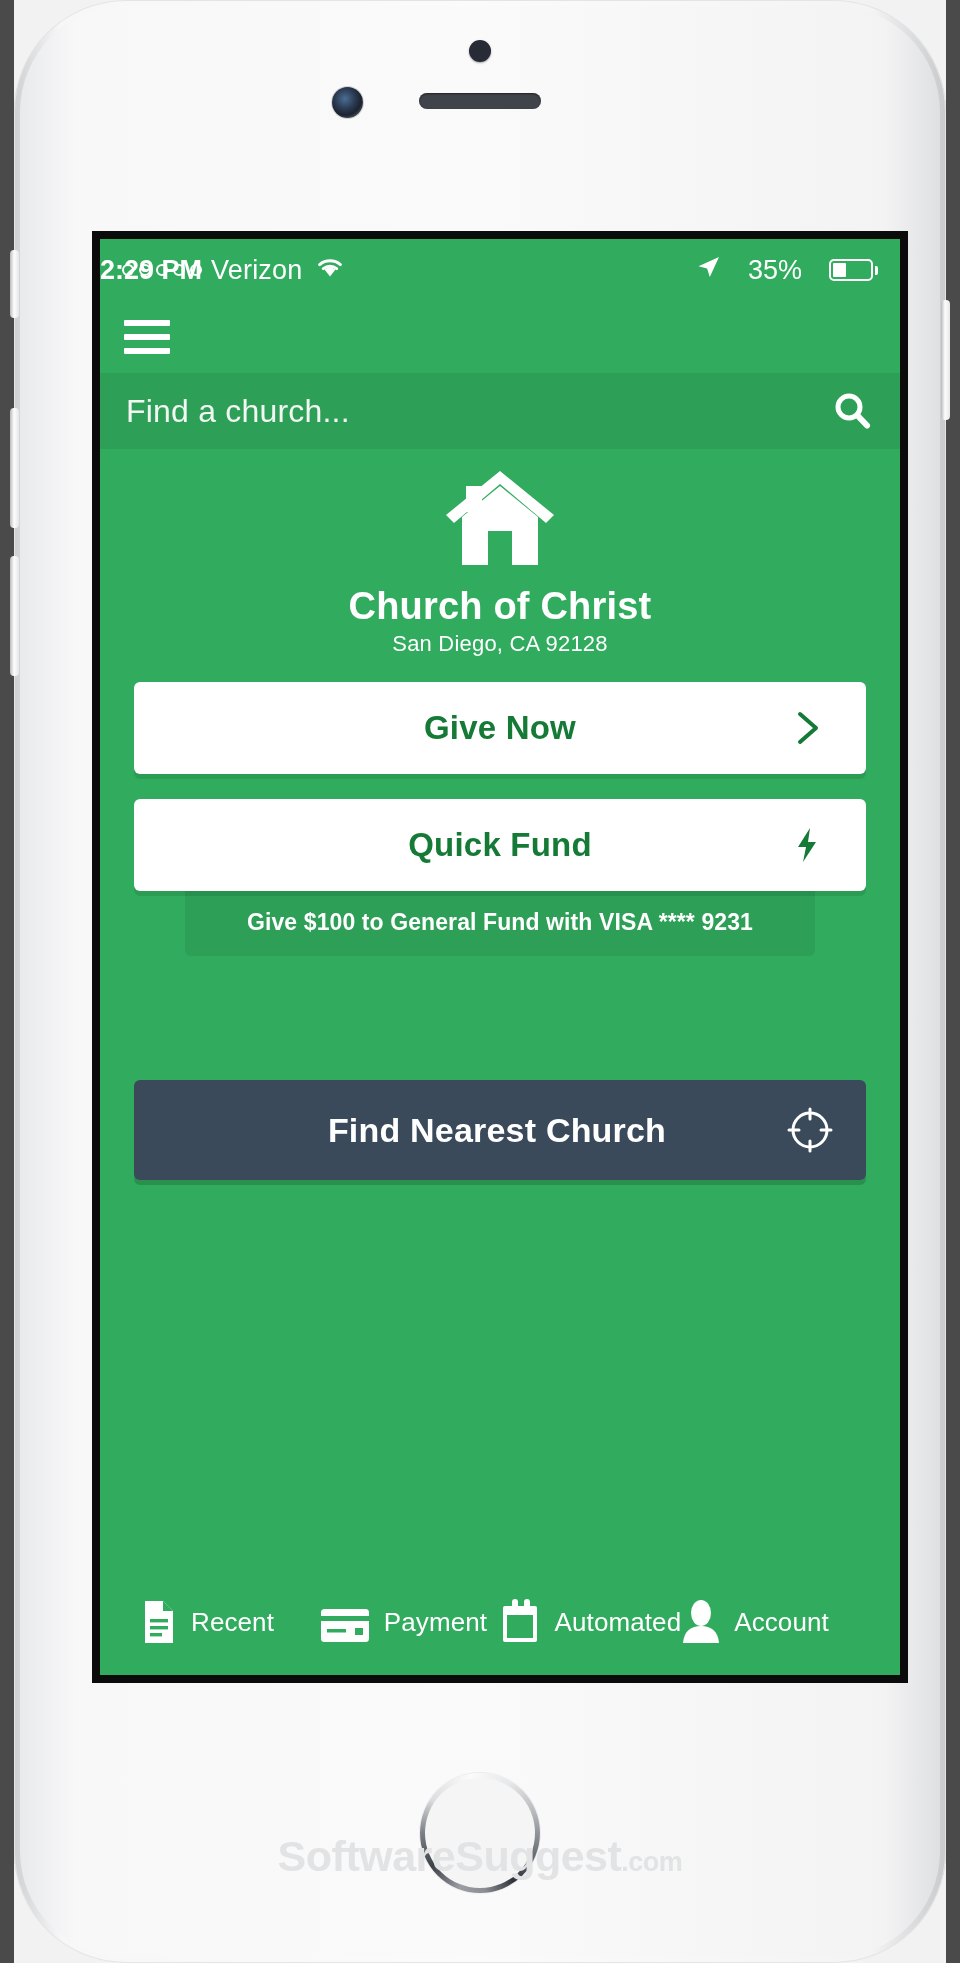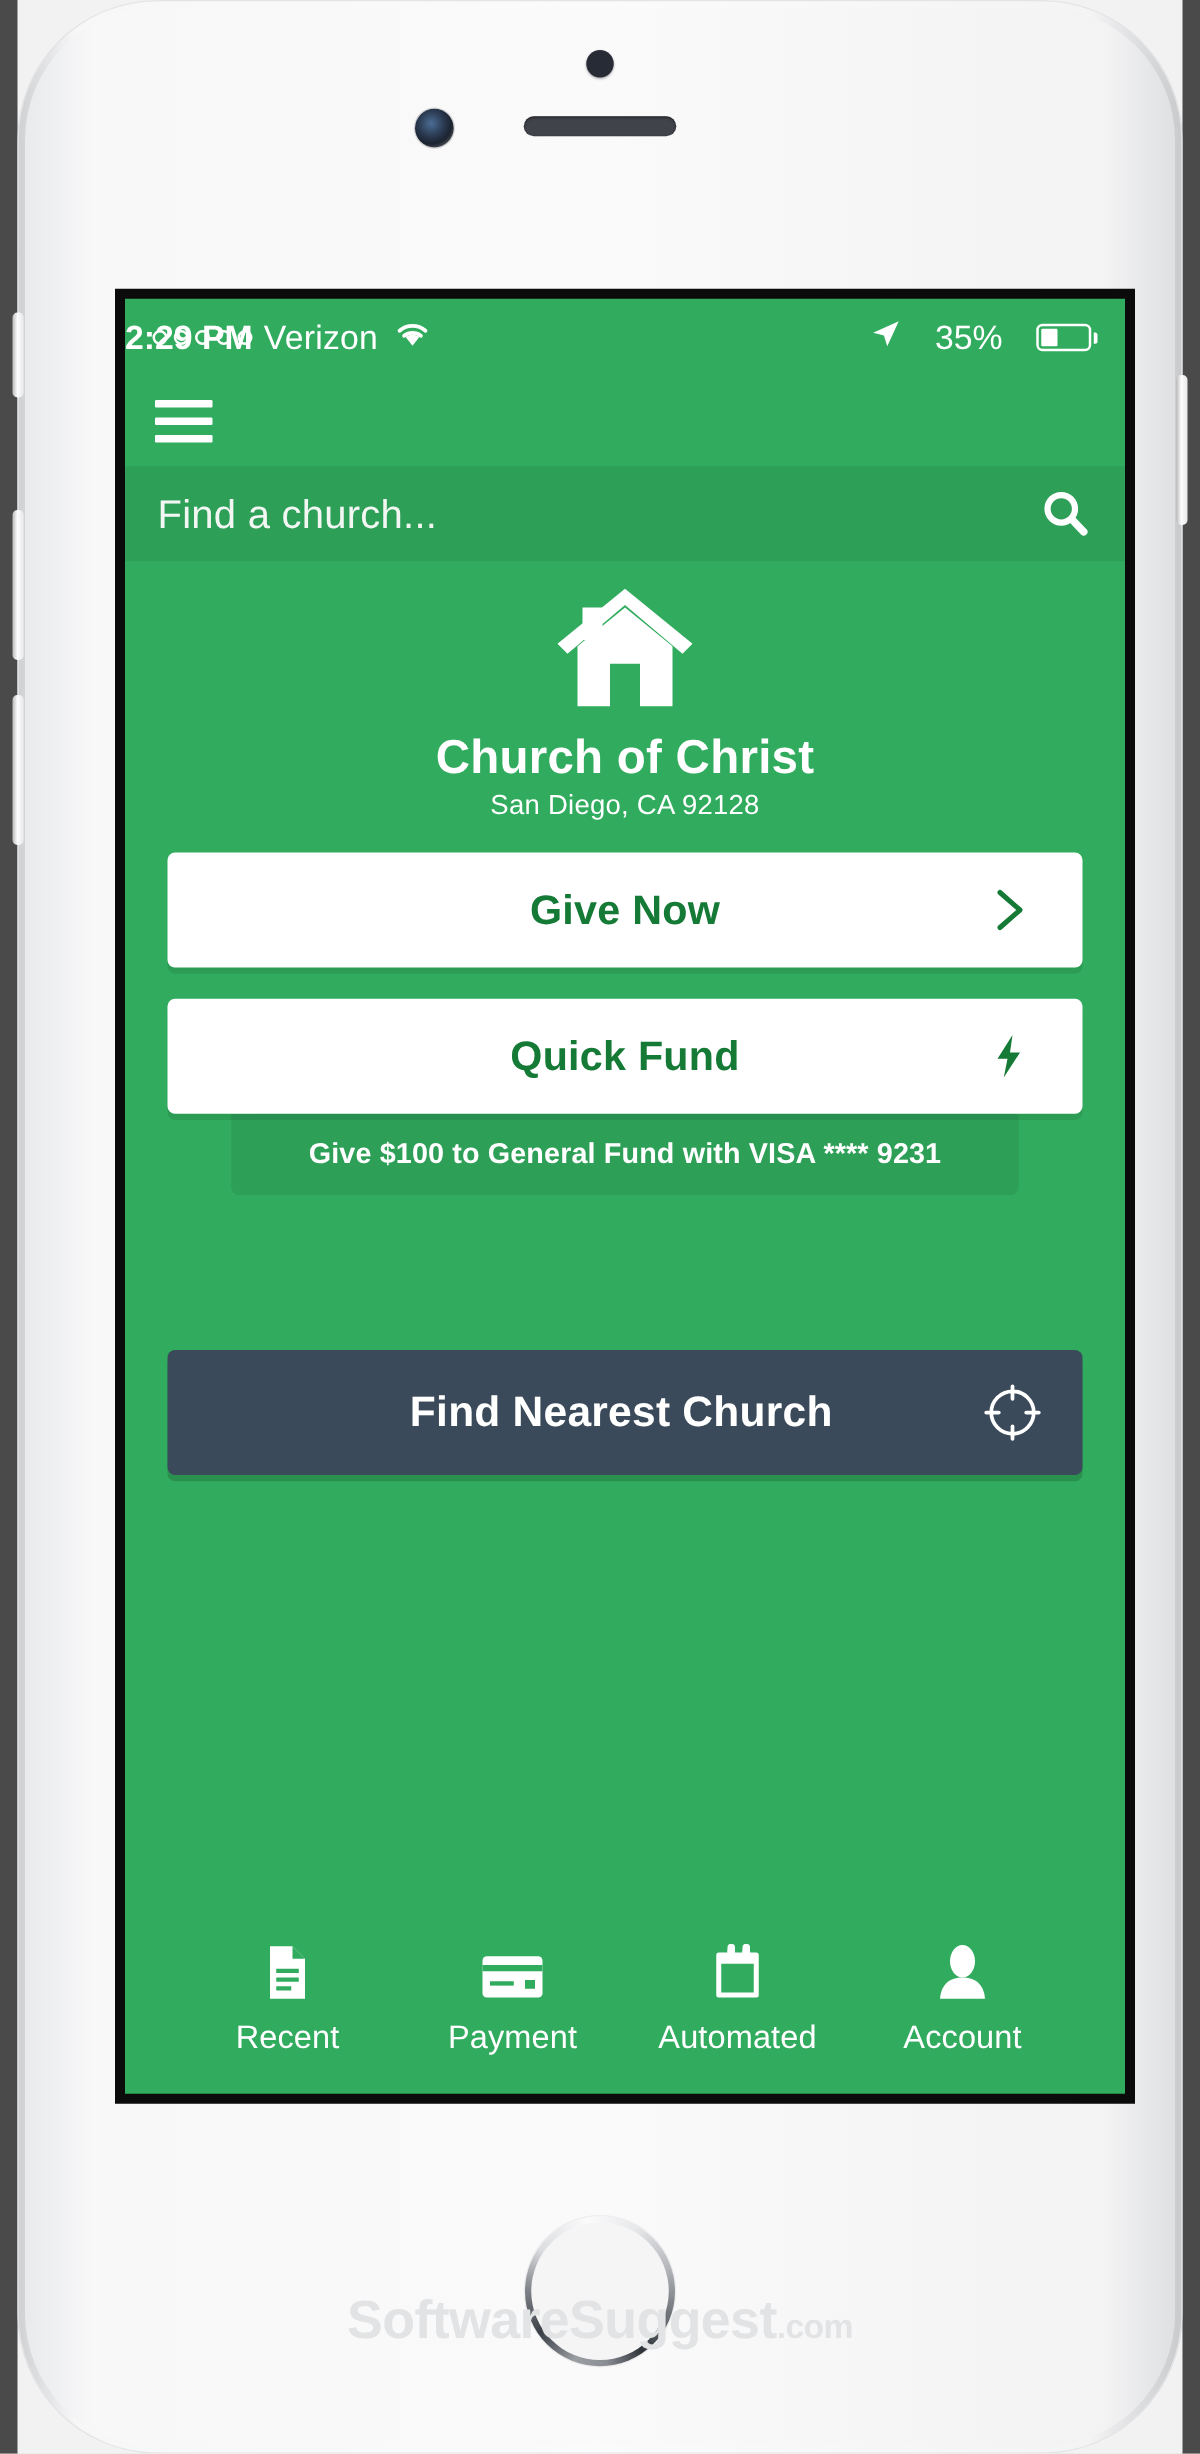--- a/index.html
+++ b/index.html
@@ -213,21 +213,21 @@
     padding-left: 40px;
   }
   .dark-btn .endicon { width: 46px; height: 46px; flex: 0 0 46px; }
 
   
   .tabbar {
     margin-top: auto;
     display: flex; padding: 0 6px 30px;
   }
   .tab {
-    flex: 1; display: flex; flex-direction: column;
+    flex: 1; display: flex; flex-direction: row;
     align-items: center; gap: 13px; cursor: pointer;
   }
   .tab .ticon { height: 46px; display: flex; align-items: flex-end; }
   .tab .tlabel { color: #fff; font-size: 26px; letter-spacing: .1px; }
 </style>
 </head>
 <body>
 
 <div class="gutter left"></div>
 <div class="gutter right"></div>

